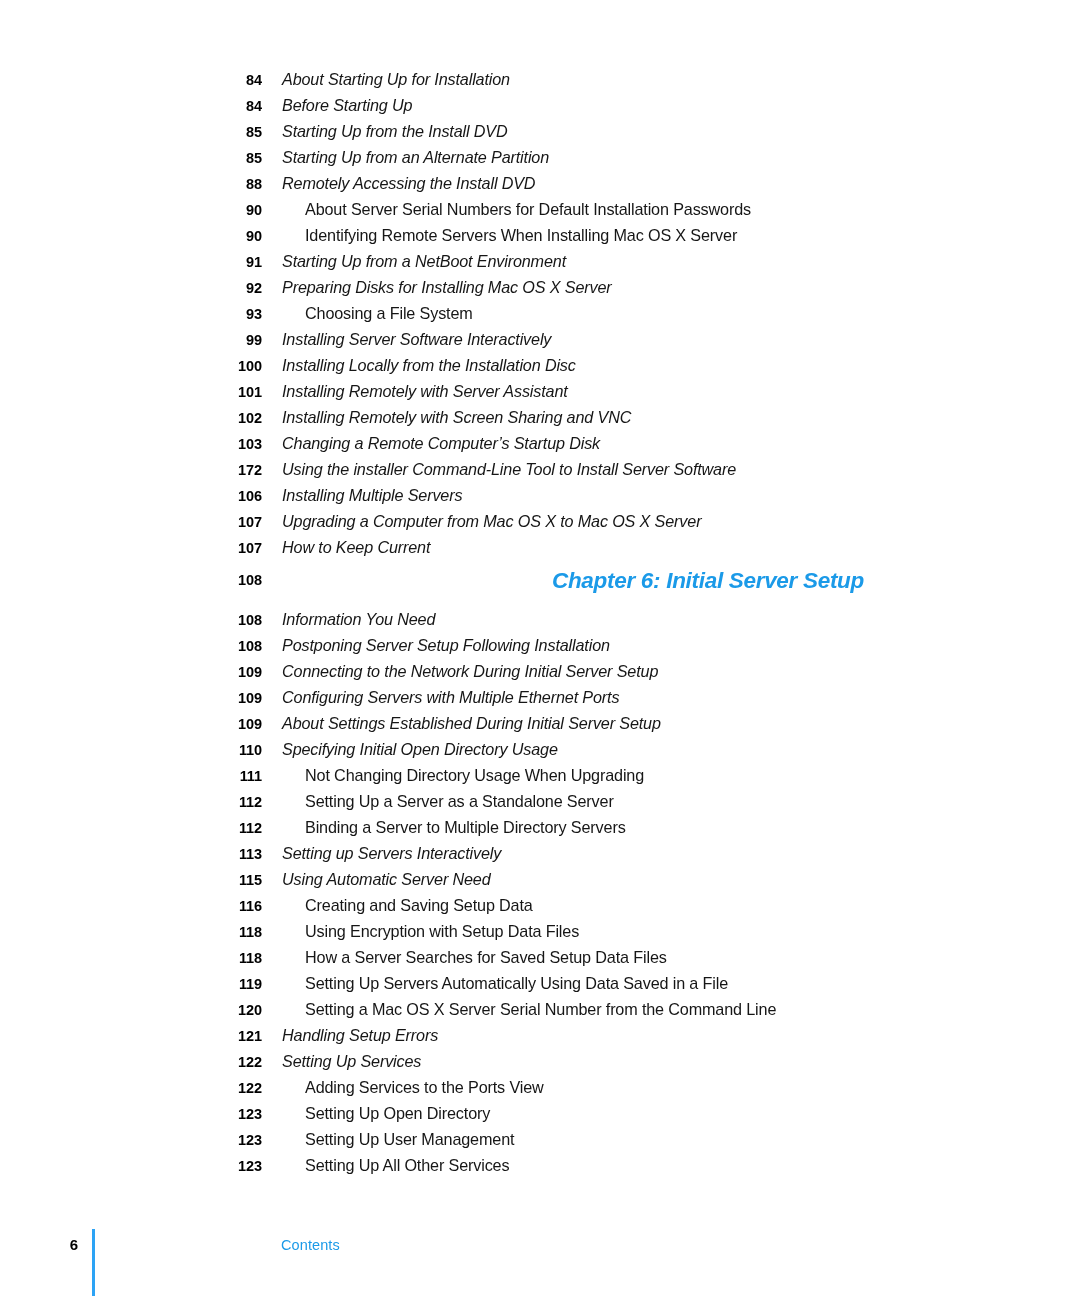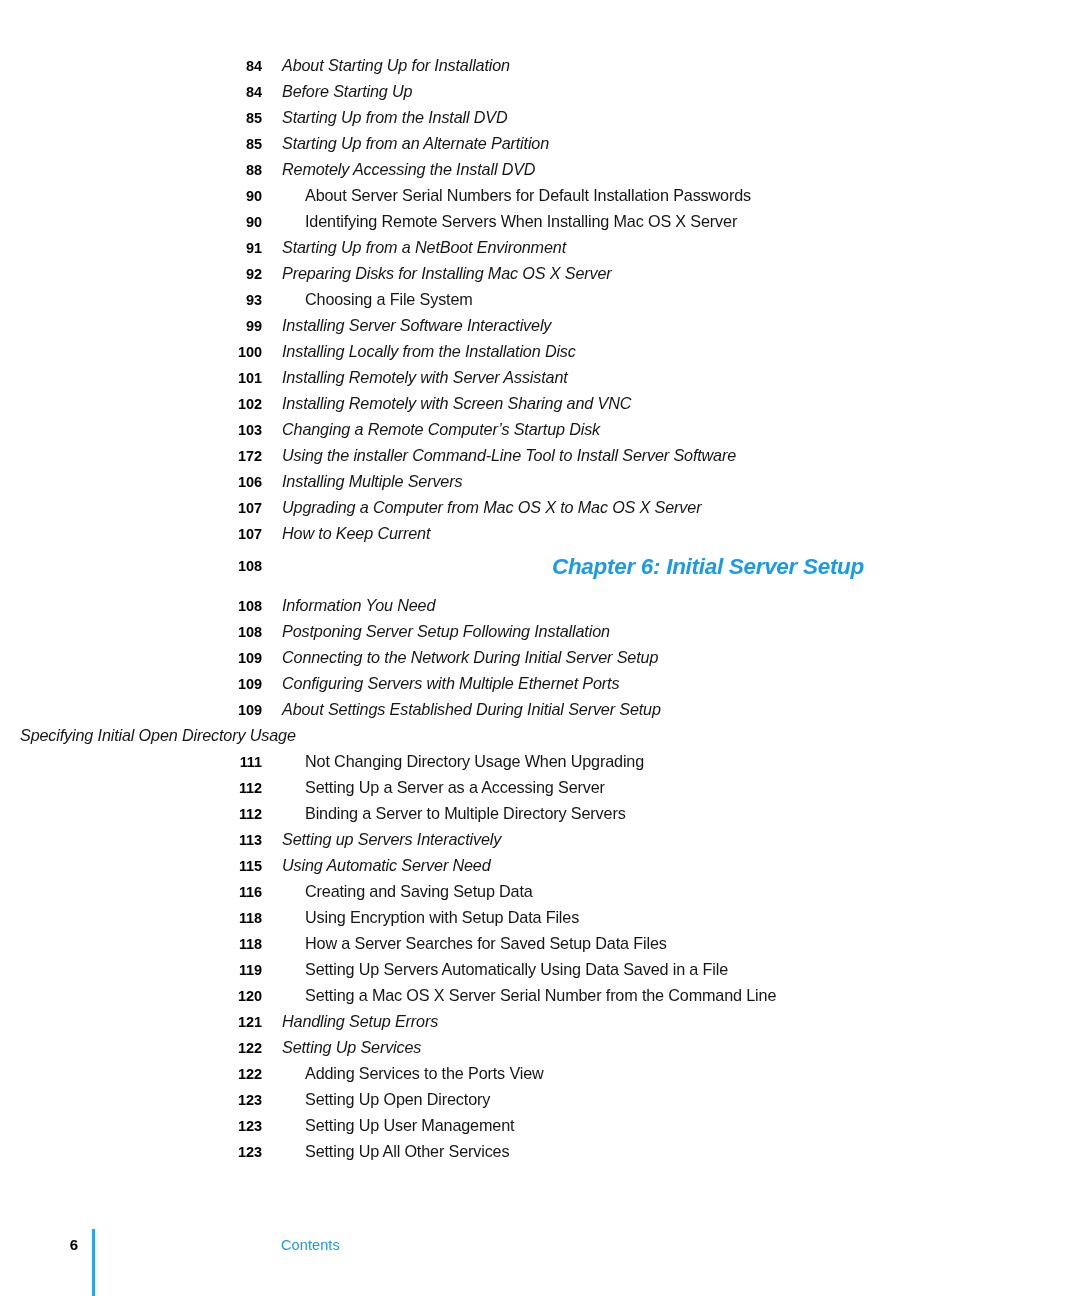--- a/index.html
+++ b/index.html
@@ -15,21 +15,21 @@
     overflow: hidden;
     font-family: "Liberation Sans", "DejaVu Sans", sans-serif;
     color: #000000;
     -webkit-font-smoothing: antialiased;
   }
 
   
   #toc {
     position: absolute;
     left: 0;
-    top: 52px;
+    top: 66px;
     width: 864px;
   }
 
   .toc-row {
     display: flex;
     align-items: baseline;
     height: 26px;
     line-height: 26px;
     white-space: nowrap;
   }
@@ -212,29 +212,30 @@
     </div>
     <div class="toc-row lvl-0">
       <span class="toc-num">109</span>
       <span class="toc-title">Configuring Servers with Multiple Ethernet Ports</span>
     </div>
     <div class="toc-row lvl-0">
       <span class="toc-num">109</span>
       <span class="toc-title">About Settings Established During Initial Server Setup</span>
     </div>
     <div class="toc-row lvl-0">
+      <span class="toc-num">110</span>
       <span class="toc-title">Specifying Initial Open Directory Usage</span>
     </div>
     <div class="toc-row lvl-1">
       <span class="toc-num">111</span>
       <span class="toc-title">Not Changing Directory Usage When Upgrading</span>
     </div>
     <div class="toc-row lvl-1">
       <span class="toc-num">112</span>
-      <span class="toc-title">Setting Up a Server as a Accessing Server</span>
+      <span class="toc-title">Setting Up a Server as a Standalone Server</span>
     </div>
     <div class="toc-row lvl-1">
       <span class="toc-num">112</span>
       <span class="toc-title">Binding a Server to Multiple Directory Servers</span>
     </div>
     <div class="toc-row lvl-0">
       <span class="toc-num">113</span>
       <span class="toc-title">Setting up Servers Interactively</span>
     </div>
     <div class="toc-row lvl-0">

